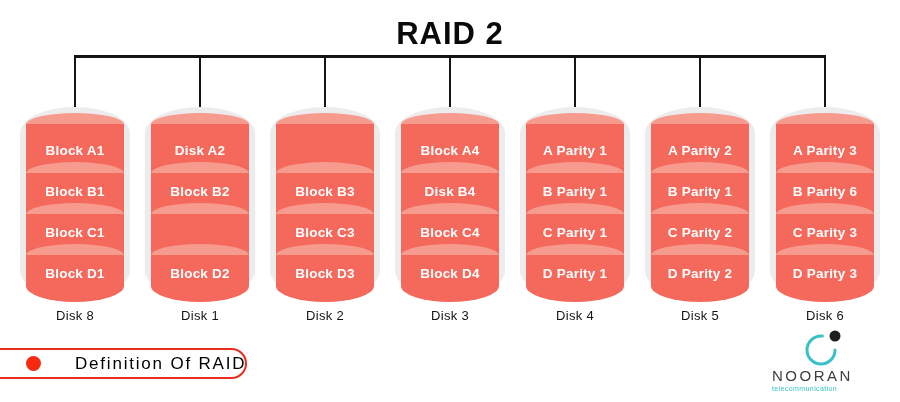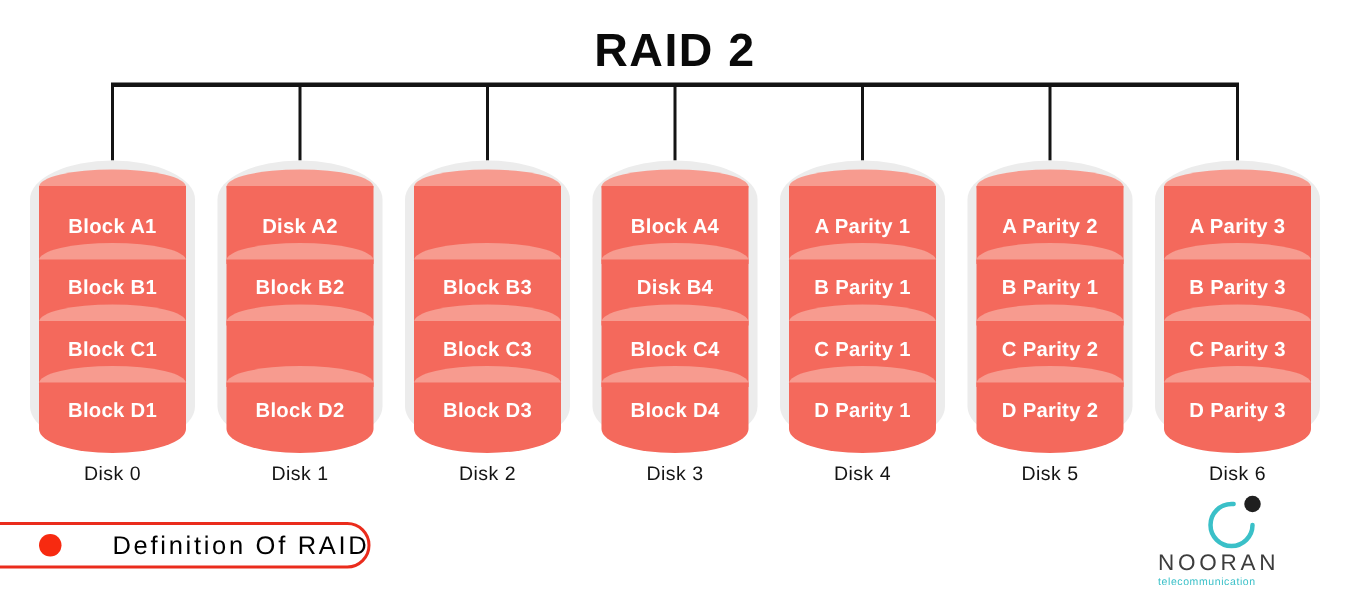--- a/index.html
+++ b/index.html
@@ -83,21 +83,21 @@
               <div class="sbody"></div>
               <div class="lbl">Block C1</div>
             </div>
           <div class="seg seg-last">
               <div class="cap"></div>
               <div class="sbody"></div>
               <div class="lbl">Block D1</div>
             </div>
         </div>
       </div>
-      <div class="disk-name">Disk 0</div>
+      <div class="disk-name">Disk 8</div>
     </div>
 
     <div class="disk">
       <div class="drop"></div>
       <div class="shell">
         <div class="cyl">
           <div class="seg seg-first">
               <div class="cap"></div>
               <div class="sbody"></div>
               <div class="lbl">Disk A2</div>
@@ -241,21 +241,21 @@
       <div class="shell">
         <div class="cyl">
           <div class="seg seg-first">
               <div class="cap"></div>
               <div class="sbody"></div>
               <div class="lbl">A Parity 3</div>
             </div>
           <div class="seg">
               <div class="cap"></div>
               <div class="sbody"></div>
-              <div class="lbl">B Parity 3</div>
+              <div class="lbl">B Parity 6</div>
             </div>
           <div class="seg">
               <div class="cap"></div>
               <div class="sbody"></div>
               <div class="lbl">C Parity 3</div>
             </div>
           <div class="seg seg-last">
               <div class="cap"></div>
               <div class="sbody"></div>
               <div class="lbl">D Parity 3</div>

